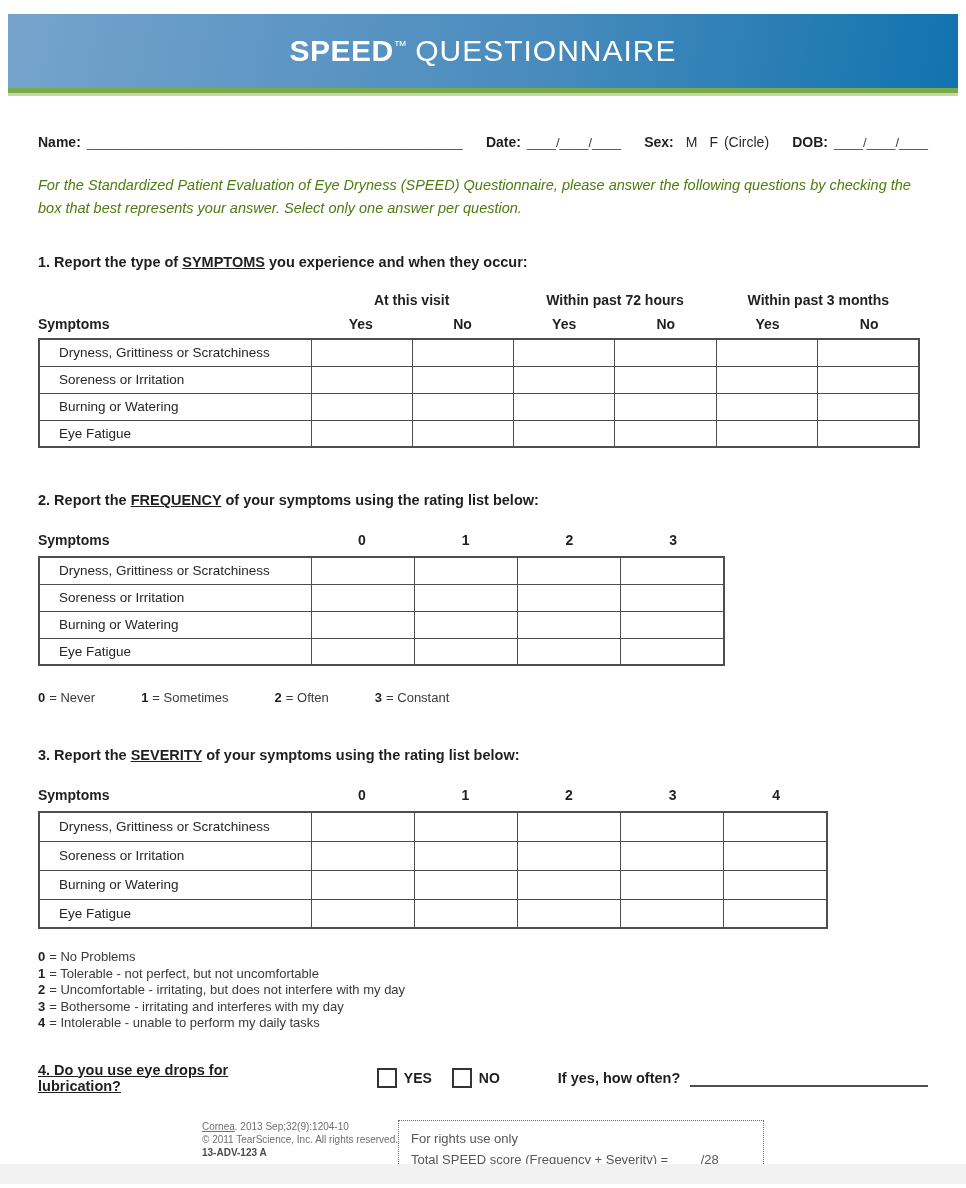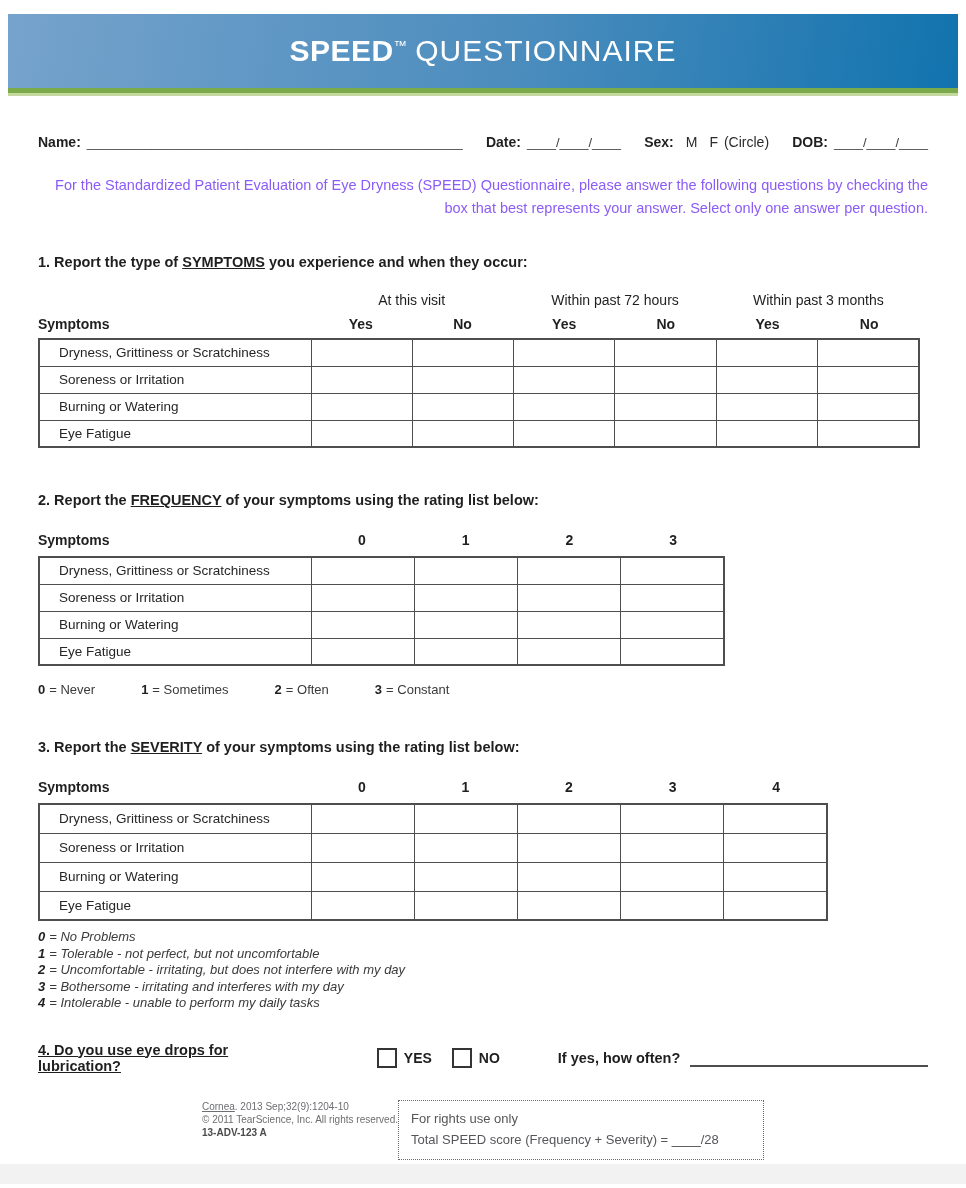--- a/index.html
+++ b/index.html
@@ -41,64 +41,64 @@
   .lbl { font-weight: 700; color: #1f1f1f; }
   .blank-text { color: #3c3c3c; letter-spacing: 0; font-size: 13px; }
   .patient-row .gap-s { width: 6px; display: inline-block; }
   .patient-row .gap-l { flex: 1; min-width: 14px; }
   .sex-opt { margin-left: 12px; color: #2b2b2b; }
   .sex-note { margin-left: 6px; color: #2b2b2b; }
 
   
   .intro {
     margin-top: 24px;
+    font-style: italic;
     font-size: 14.5px;
     line-height: 23px;
-    color: #8b5cf6;
+    color: #4d7c0f;
     max-width: 900px;
-    text-align: right;
   }
 
   
   .q-heading { font-size: 14.5px; font-weight: 700; color: #1f1f1f; }
   .q-heading .ul { text-decoration: underline; }
   .q1-heading { margin-top: 34px; }
   .q2-heading { margin-top: 44px; }
   .q3-heading { margin-top: 42px; }
 
   
   .hdr-grid { display: grid; align-items: end; }
   .cols-t1-groups { grid-template-columns: 272px repeat(3, 203.33px); width: 882px; margin-top: 22px; }
   .cols-t1       { grid-template-columns: 272px repeat(6, 101.67px); width: 882px; margin-top: 8px; margin-bottom: 6px; }
   .cols-t2       { grid-template-columns: 272px repeat(4, 103.75px); width: 687px; margin-top: 24px; margin-bottom: 8px; }
   .cols-t3       { grid-template-columns: 272px repeat(5, 103.60px); width: 790px; margin-top: 24px; margin-bottom: 8px; }
-  .hdr-grid .group-h { text-align: center; font-weight: 400; font-size: 14px; color: #1f1f1f; }
+  .hdr-grid .group-h { text-align: center; font-weight: 700; font-size: 14px; color: #1f1f1f; }
   .hdr-grid .sym-h   { text-align: left; font-weight: 700; font-size: 14px; color: #1f1f1f; }
   .hdr-grid .yn-h, .hdr-grid .num-h { text-align: center; font-weight: 700; font-size: 14px; color: #1f1f1f; }
 
   
   table.tbl { border-collapse: collapse; table-layout: fixed; border: 2px solid #4d4e50; }
   table.t1 { width: 882px; }
   table.t2 { width: 687px; }
   table.t3 { width: 790px; }
   .tbl td { border: 1px solid #4d4e50; height: 27px; }
   .t3 td { height: 29px; }
   .tbl td.sym-cell {
     width: 272px; padding-left: 19px;
     font-size: 13.5px; color: #262626;
   }
 
   
   .legend-freq {
-    margin-top: 16px; font-size: 13px; color: #3a3a3a;
+    margin-top: 24px; font-size: 13px; color: #3a3a3a;
     display: flex;
   }
   .legend-freq .leg-item { margin-right: 46px; }
   .leg-num { font-weight: 700; color: #1f1f1f; margin-right: 4px; }
-  .legend-sev { margin-top: 8px; font-size: 13px; line-height: 16.5px; color: #3a3a3a; font-style: italic; }
+  .legend-sev { margin-top: 20px; font-size: 13px; line-height: 16.5px; color: #3a3a3a; }
 
   
   .q4-row { margin-top: 30px; display: flex; align-items: center; }
   .q4-row .q-heading { margin: 0; text-decoration: underline; }
   .cb-group { display: flex; align-items: center; margin-left: 62px; }
   .checkbox {
     width: 20px; height: 20px; border: 2px solid #333436;
     display: inline-block; background: #fff;
   }
   .cb-label { font-weight: 700; font-size: 14px; margin-left: 7px; margin-right: 20px; color: #1f1f1f; }

